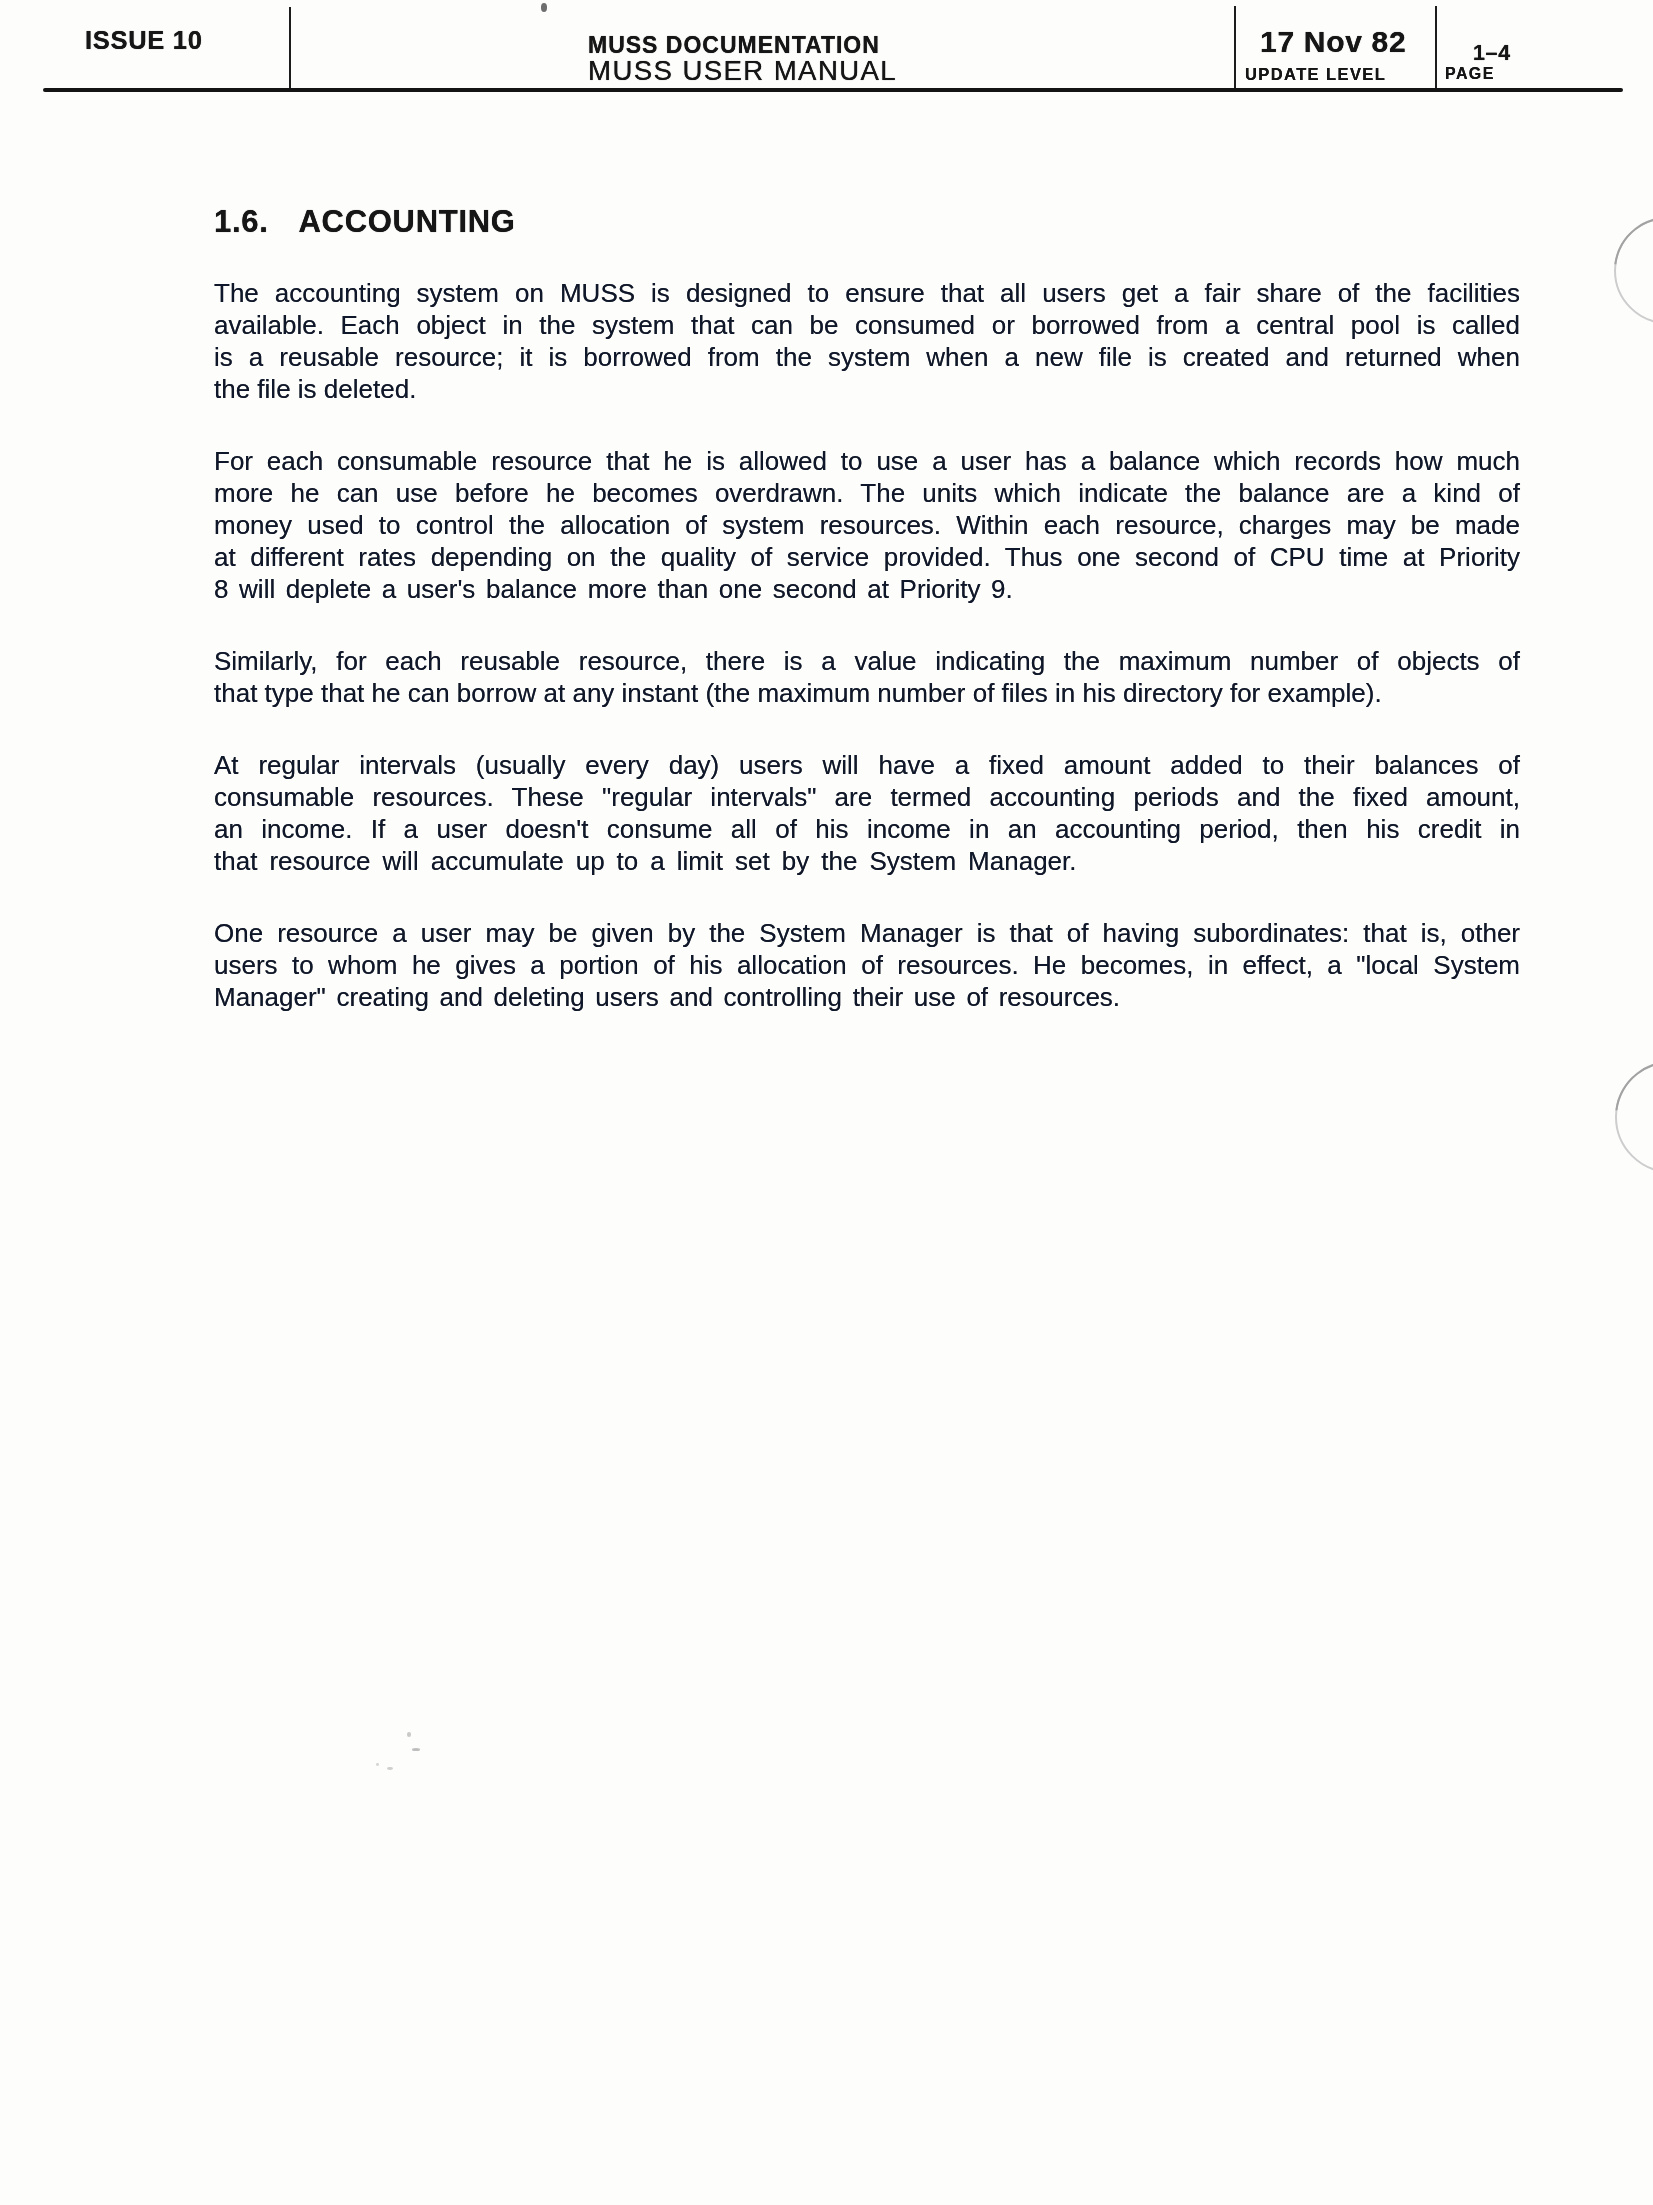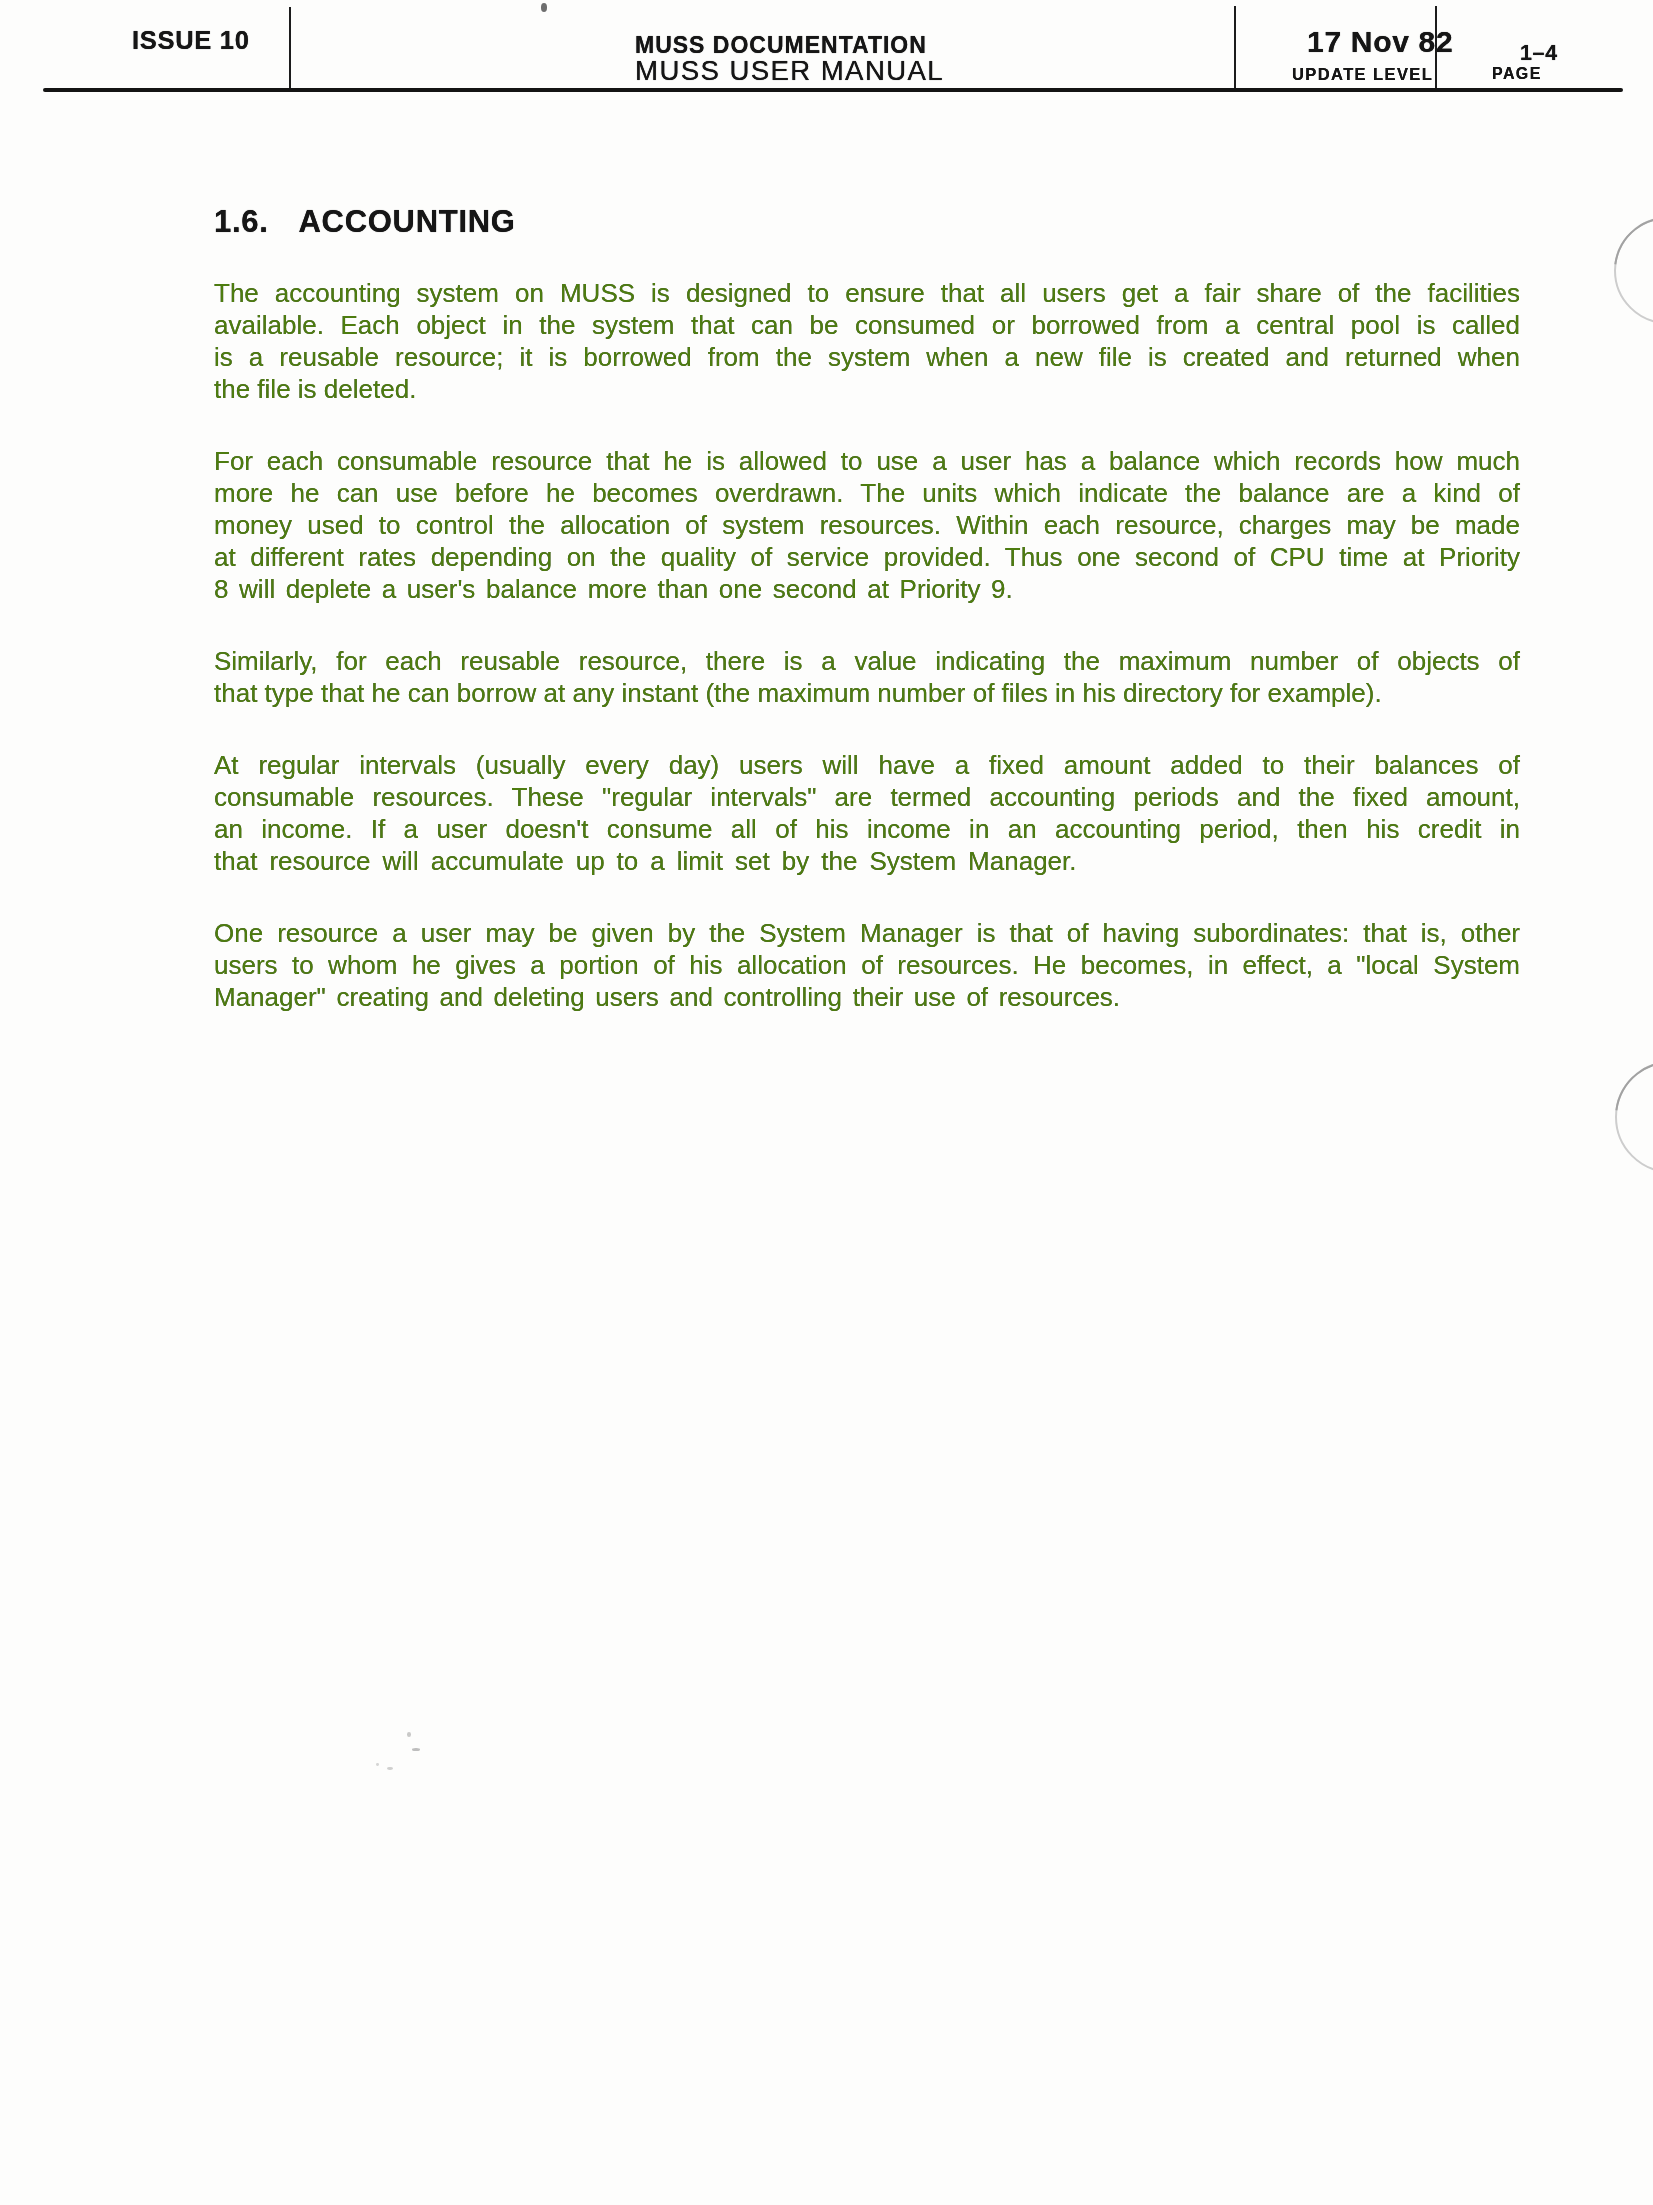--- a/index.html
+++ b/index.html
@@ -5,39 +5,39 @@
   html,body{margin:0;padding:0;background:#e9e9e7;}
   .page{
     position:relative;
     width:1654px;height:2205px;
     background:#fdfdfc;
     overflow:hidden;
     font-family:"Liberation Sans","DejaVu Sans",sans-serif;
     color:#161616;
   }
   
-  .hdr-text{position:absolute;font-weight:bold;white-space:nowrap;margin-left:47px;}
+  .hdr-text{position:absolute;font-weight:bold;white-space:nowrap;}
   .issue{left:85px;top:26px;font-size:25.5px;letter-spacing:0.7px;text-shadow:0 0 0.7px #000;}
   .doc-title{left:588px;top:34px;line-height:23.4px;}
   .doc-title .t1{font-size:23px;font-weight:bold;letter-spacing:1px;text-shadow:0 0 0.7px #000;white-space:nowrap;}
   .doc-title .t2{font-size:27.6px;font-weight:normal;letter-spacing:1.4px;text-shadow:0 0 0.7px #000;white-space:nowrap;margin-top:1.4px;}
   .update-value{left:1260px;top:25px;font-size:30px;letter-spacing:0.7px;text-shadow:0 0 0.7px #000;}
   .update-label{left:1245px;top:65px;font-size:16.5px;letter-spacing:1.4px;text-shadow:0 0 0.6px #000;}
   .page-value{left:1473px;top:41px;font-size:21.4px;letter-spacing:0.7px;text-shadow:0 0 0.7px #000;}
   .page-label{left:1445px;top:65px;font-size:16px;letter-spacing:1.4px;text-shadow:0 0 0.6px #000;}
   .vline{position:absolute;width:2.1px;background:#1c1c1c;}
   .vl1{left:289px;top:6.9px;height:84px;}
   .vl2{left:1234px;top:5.5px;height:85px;}
   .vl3{left:1435px;top:5.5px;height:85px;}
   .hrule{position:absolute;left:43px;top:88px;width:1580px;height:4.1px;background:#141414;border-radius:2.1px;}
   
   .section-heading{position:absolute;left:214px;top:205px;font-size:31px;font-weight:bold;line-height:34px;letter-spacing:0.7px;text-shadow:0 0 0.7px #000;white-space:nowrap;}
   .section-heading .num{margin-right:30px;}
   
-  .body-text{position:absolute;left:214px;top:277px;width:1306px;font-size:26px;line-height:32px;color:#4d7c0f;text-shadow:0 0 0.4px rgba(25,25,25,.75);}
+  .body-text{position:absolute;left:214px;top:277px;width:1306px;font-size:26px;line-height:32px;color:#0f172a;text-shadow:0 0 0.4px rgba(25,25,25,.75);}
   .para{margin:0 0 40px 0;}
   .line{text-align:justify;text-align-last:justify;}
   .line.last{text-align-last:left;}
   
   .punch{position:absolute;border-radius:50%;border:2.1px solid #cdcdcd;}
   .punch::before{content:'';position:absolute;inset:-2.1px;border:2.8px solid transparent;border-top-color:#a2a2a2;border-radius:50%;transform:rotate(-38deg);}
   .punch1{left:1614px;top:217px;width:103px;height:103px;}
   .punch2{left:1615px;top:1061px;width:108px;height:108px;}
   .speck{position:absolute;background:#8a8a8a;border-radius:50%;}
 </style>

